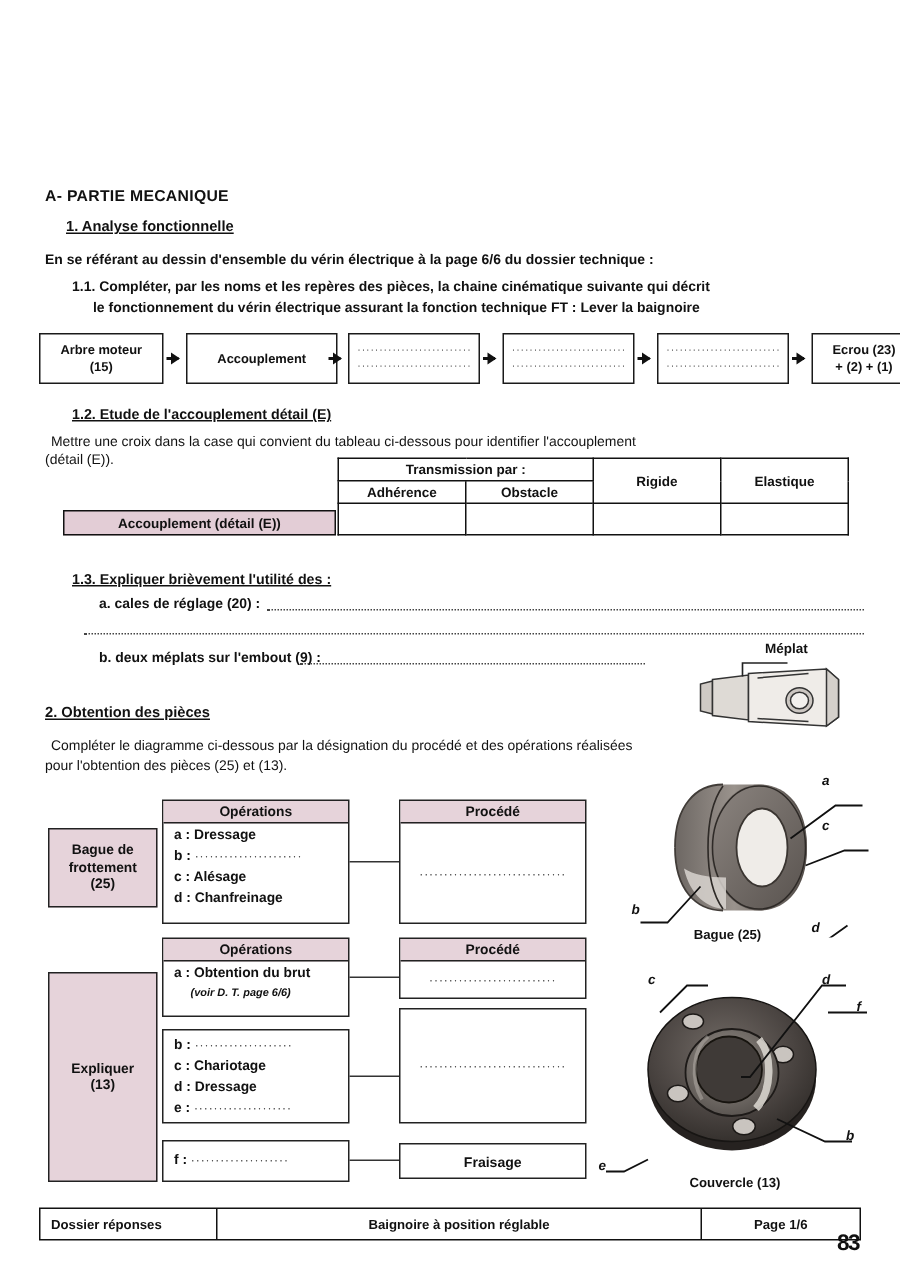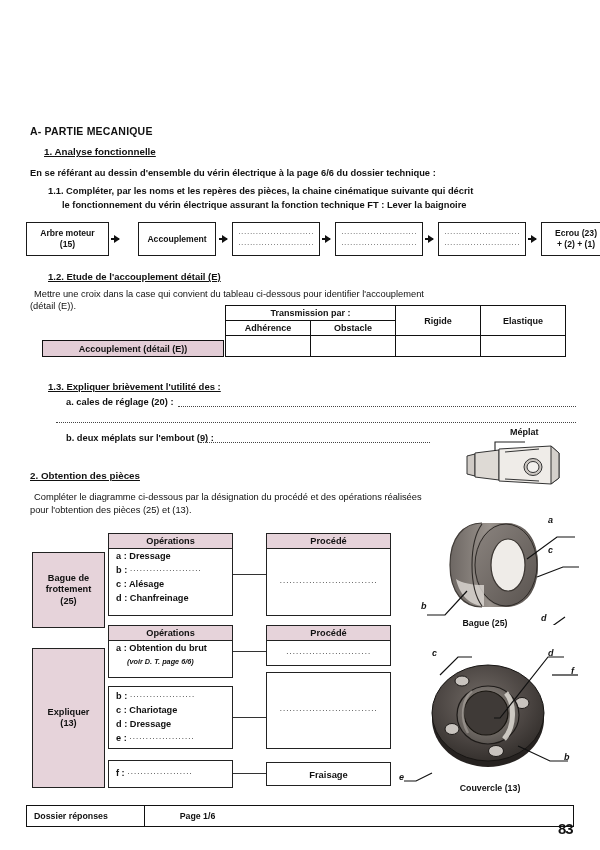--- a/index.html
+++ b/index.html
@@ -96,21 +96,21 @@
     <span class="b">le fonctionnement du vérin électrique assurant la fonction technique FT : </span><span class="b">Lever la baignoire</span>
   </div>
 
   <div class="chain">
     <div class="cbox" id="cb0" style="left: 0px; width: 83px;">
       <span>Arbre moteur</span>
       <span>(15)</span>
     </div>
     <div class="arrow" id="ar0" style="left: 85px; width: 8px;"></div>
 
-    <div class="cbox" id="cb1" style="left: 112px; width: 78px;">
+    <div class="cbox" id="cb1" style="left: 98px; width: 101px;">
       <span>Accouplement</span>
     </div>
     <div class="arrow" id="ar1" style="left: 193px; width: 8px;"></div>
 
     <div class="cbox" id="cb2" style="left: 206px; width: 88px;">
       <span class="dotline">··························</span>
       <span class="dotline">··························</span>
     </div>
     <div class="arrow" id="ar2" style="left: 296px; width: 8px;"></div>
 
@@ -183,21 +183,21 @@
         <path d="M40 11 L40 2 L70 2"></path>
       </g>
     </svg>
   </div>
   <div class="lead-lbl" style="left:510px;top:427px;font-style:normal;">Méplat</div>
 
   <div class="h2" style="left:30px;top:470px;">2. Obtention des pièces</div>
   <div class="p" style="left:34px;top:491px;width:545px;">Compléter le diagramme ci-dessous par la désignation du procédé et des opérations réalisées</div>
   <div class="p" style="left:30px;top:504px;">pour l'obtention des pièces (25) et (13).</div>
 
-  <div class="pinkbox" style="left:32px;top:552px;width:73px;height:76px;">
+  <div class="pinkbox" style="left:32px;top:552px;width:73px;height:53px;">
     <span>Bague de</span>
     <span>frottement</span>
     <span>(25)</span>
   </div>
 
   <div class="dbox" style="left:108px;top:533px;width:125px;height:83px;">
     <div class="dhead">Opérations</div>
     <div class="oprow">
       <span>a :</span>
       <span>Dressage</span>
@@ -376,17 +376,18 @@
   </svg>
   <div class="lead-lbl" style="left:432px;top:648px;">c</div>
   <div class="lead-lbl" style="left:548px;top:648px;">d</div>
   <div class="lead-lbl" style="left:571px;top:666px;">f</div>
   <div class="lead-lbl" style="left:564px;top:752px;">b</div>
   <div class="lead-lbl" style="left:399px;top:772px;">e</div>
   <div class="caption" style="left:420px;top:783px;width:140px;">Couvercle (13)</div>
 
   <div class="footer">
     <div class="fcell left">Dossier réponses</div>
+    <div class="fcell mid">Baignoire  à position réglable</div>
     <div class="fcell right">Page 1/6</div>
   </div>
   <div class="pagemark">83</div>
 
 </div>
 
 </body></html>

